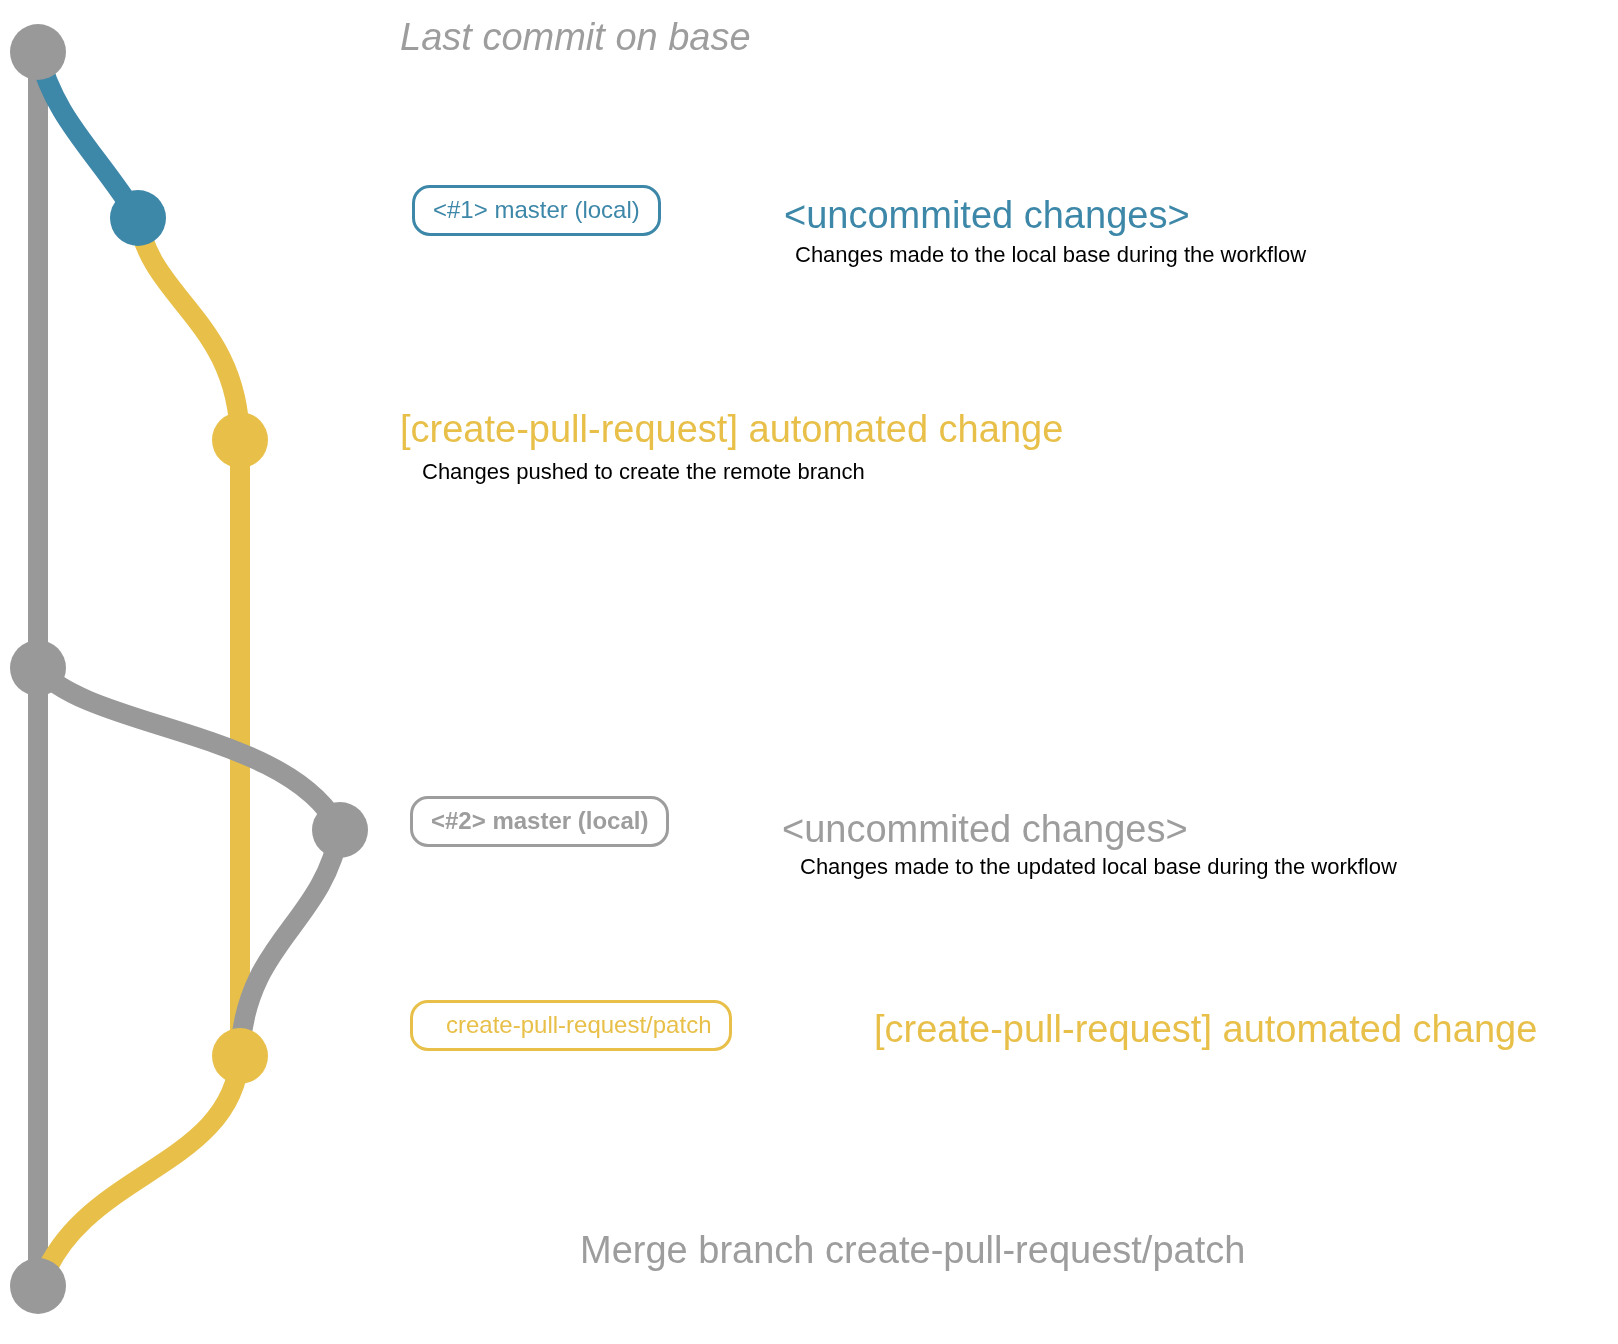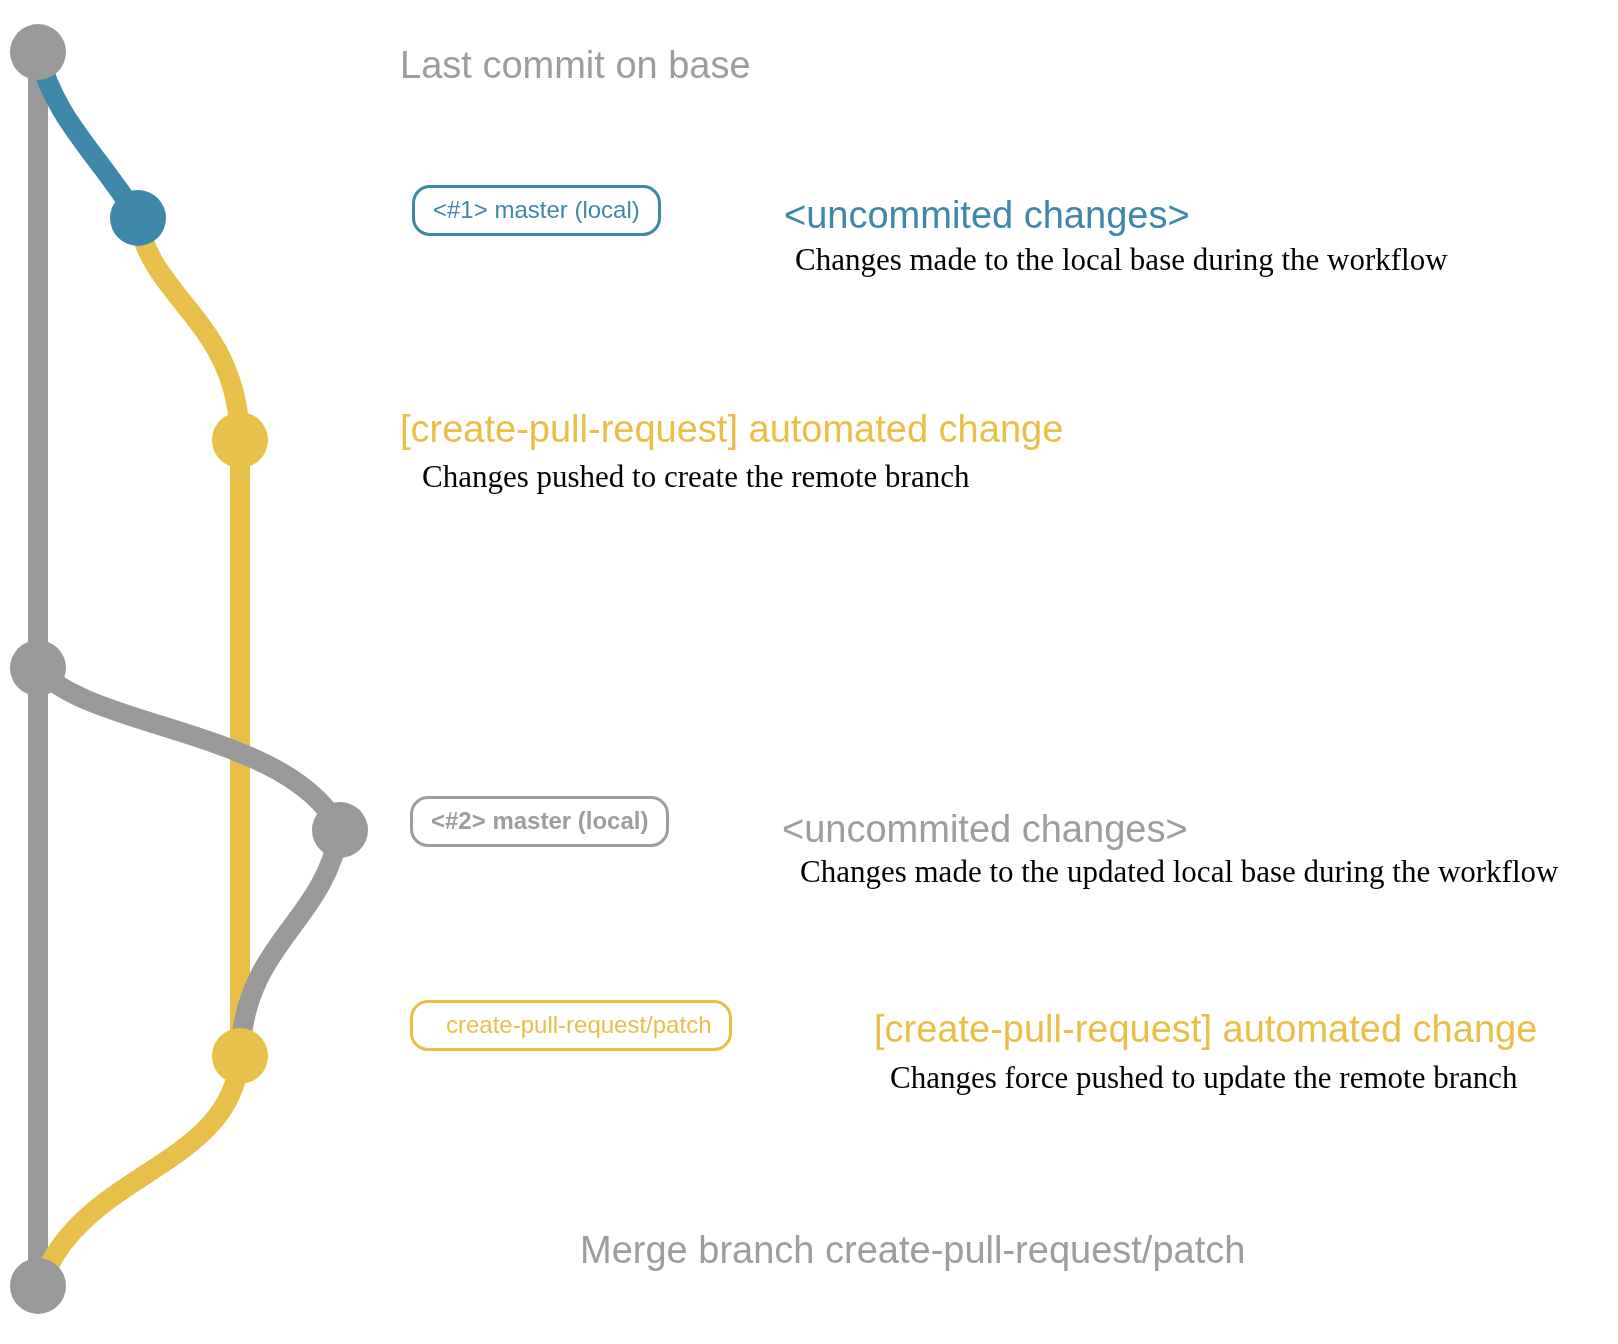--- a/index.html
+++ b/index.html
@@ -13,22 +13,22 @@
   #graph-svg{position:absolute;left:0;top:0;}
 
   .msg{
     position:absolute;
     font-size:38px;
     line-height:1.15;
     white-space:nowrap;
   }
   .desc{
     position:absolute;
-    font-family:Liberation Serif, serif;
-    font-size:31px;
+    font-family:Liberation Sans, sans-serif;
+    font-size:22px;
     line-height:1.15;
     color:var(--c-dark);
     white-space:nowrap;
   }
   .badge{
     position:absolute;
     display:inline-block;
     font-size:24px;
     line-height:1.2;
     padding:8px 18px;
@@ -71,33 +71,32 @@
 
     <circle class="fill-gray" cx="38" cy="52" r="28"></circle>
     <circle class="fill-blue" cx="138" cy="218" r="28"></circle>
     <circle class="fill-yellow" cx="240" cy="440" r="28"></circle>
     <circle class="fill-gray" cx="38" cy="668" r="28"></circle>
     <circle class="fill-gray" cx="340" cy="830" r="28"></circle>
     <circle class="fill-yellow" cx="240" cy="1056" r="28"></circle>
     <circle class="fill-gray" cx="38" cy="1286" r="28"></circle>
   </svg>
 
-  <div class="msg c-gray" style="left:400px;top:44px;">Last commit on base</div>
+  <div class="msg c-gray" style="left:400px;top:16px;font-style:italic;">Last commit on base</div>
 
   <div class="badge c-blue" style="left:412px;top:185px;">&lt;#1&gt; master (local)</div>
   <div class="msg c-blue" style="left:784px;top:194px;">&lt;uncommited changes&gt;</div>
   <div class="desc" style="left:795px;top:242px;">Changes made to the local base during the workflow</div>
 
   <div class="msg c-yellow" style="left:400px;top:408px;">[create-pull-request] automated change</div>
   <div class="desc" style="left:422px;top:459px;">Changes pushed to create the remote branch</div>
 
 
   <div class="badge c-gray" style="left:410px;top:796px;font-weight:bold;">&lt;#2&gt; master (local)</div>
   <div class="msg c-gray" style="left:782px;top:808px;">&lt;uncommited changes&gt;</div>
   <div class="desc" style="left:800px;top:854px;">Changes made to the updated local base during the workflow</div>
 
   <div class="badge c-yellow" style="left:410px;top:1000px;padding-left:33px;">create-pull-request/patch</div>
   <div class="msg c-yellow" style="left:874px;top:1008px;">[create-pull-request] automated change</div>
-  <div class="desc" style="left:890px;top:1060px;">Changes force pushed to update the remote branch</div>
 
   <div class="msg c-gray" style="left:580px;top:1229px;">Merge branch create-pull-request/patch</div>
 
 </div>
 
 </body></html>

